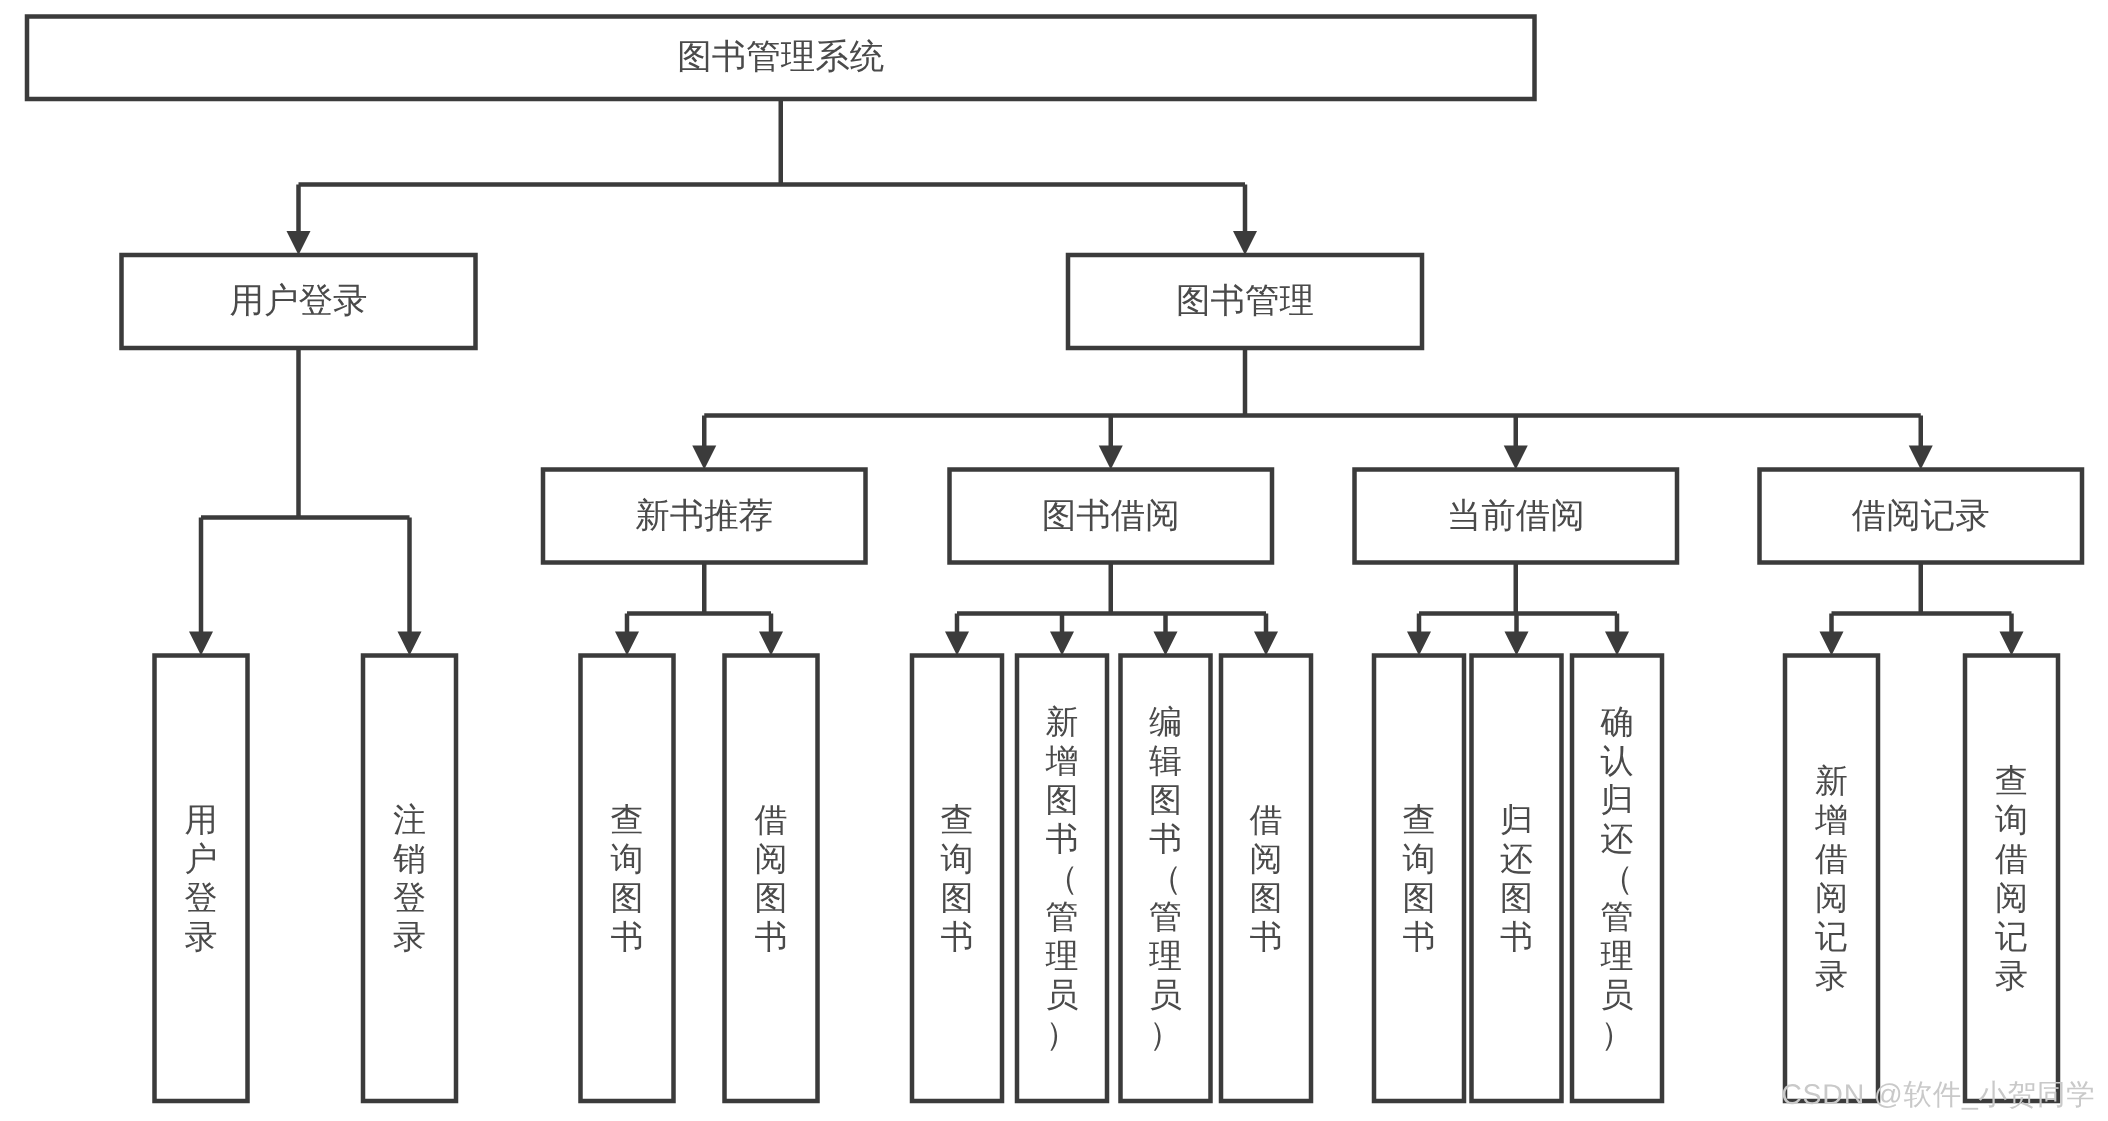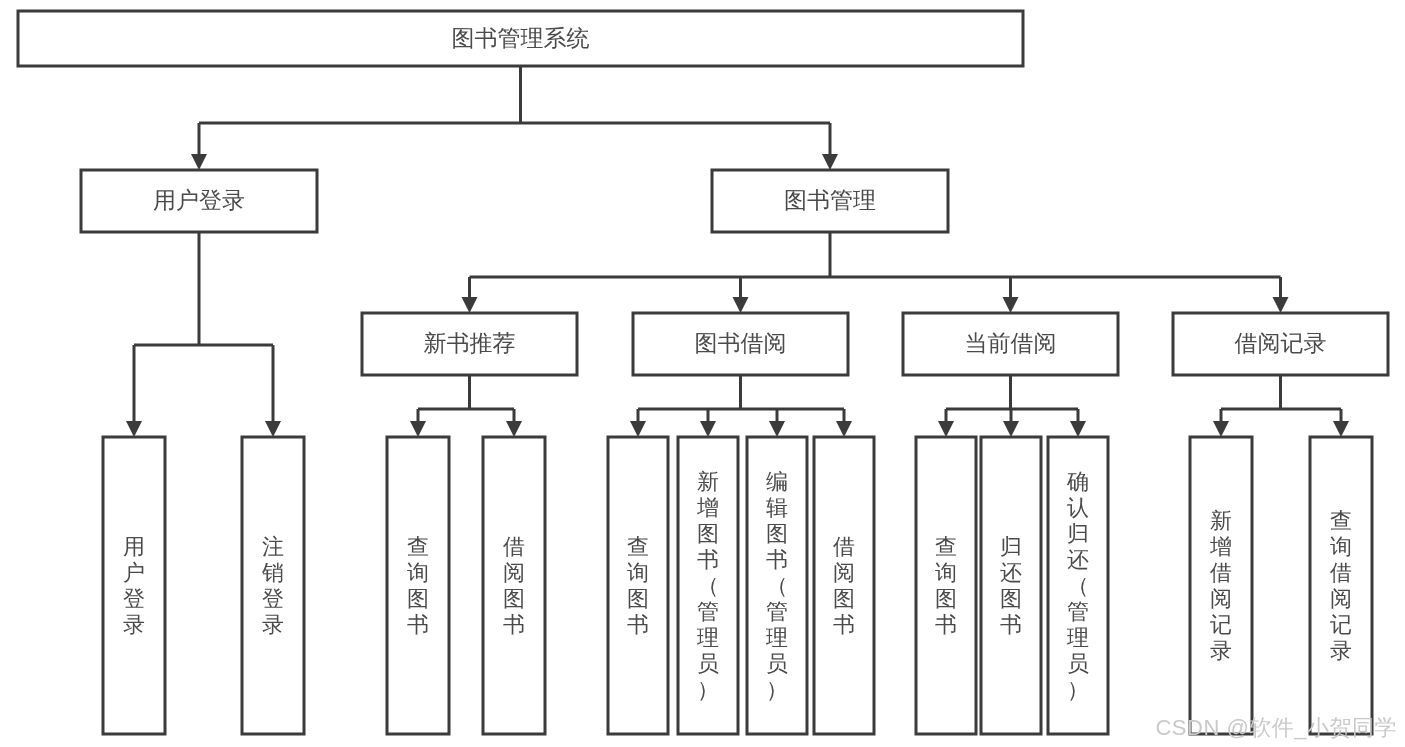--- a/index.html
+++ b/index.html
@@ -57,21 +57,21 @@
     font-family: "Liberation Sans", "DejaVu Sans", sans-serif;
     font-size: 22px;
     text-anchor: middle;
     white-space: pre;
   }
   .watermark-text {
     position: absolute;
     right: 8px;
     bottom: 4px;
     font-family: "Liberation Sans", "DejaVu Sans", sans-serif;
-    font-size: 22px;
+    font-size: 19px;
     color: #c9c9c9;
     letter-spacing: 0.5px;
     user-select: none;
     pointer-events: none;
     white-space: nowrap;
   }
 </style>
 </head>
 <body>
 

